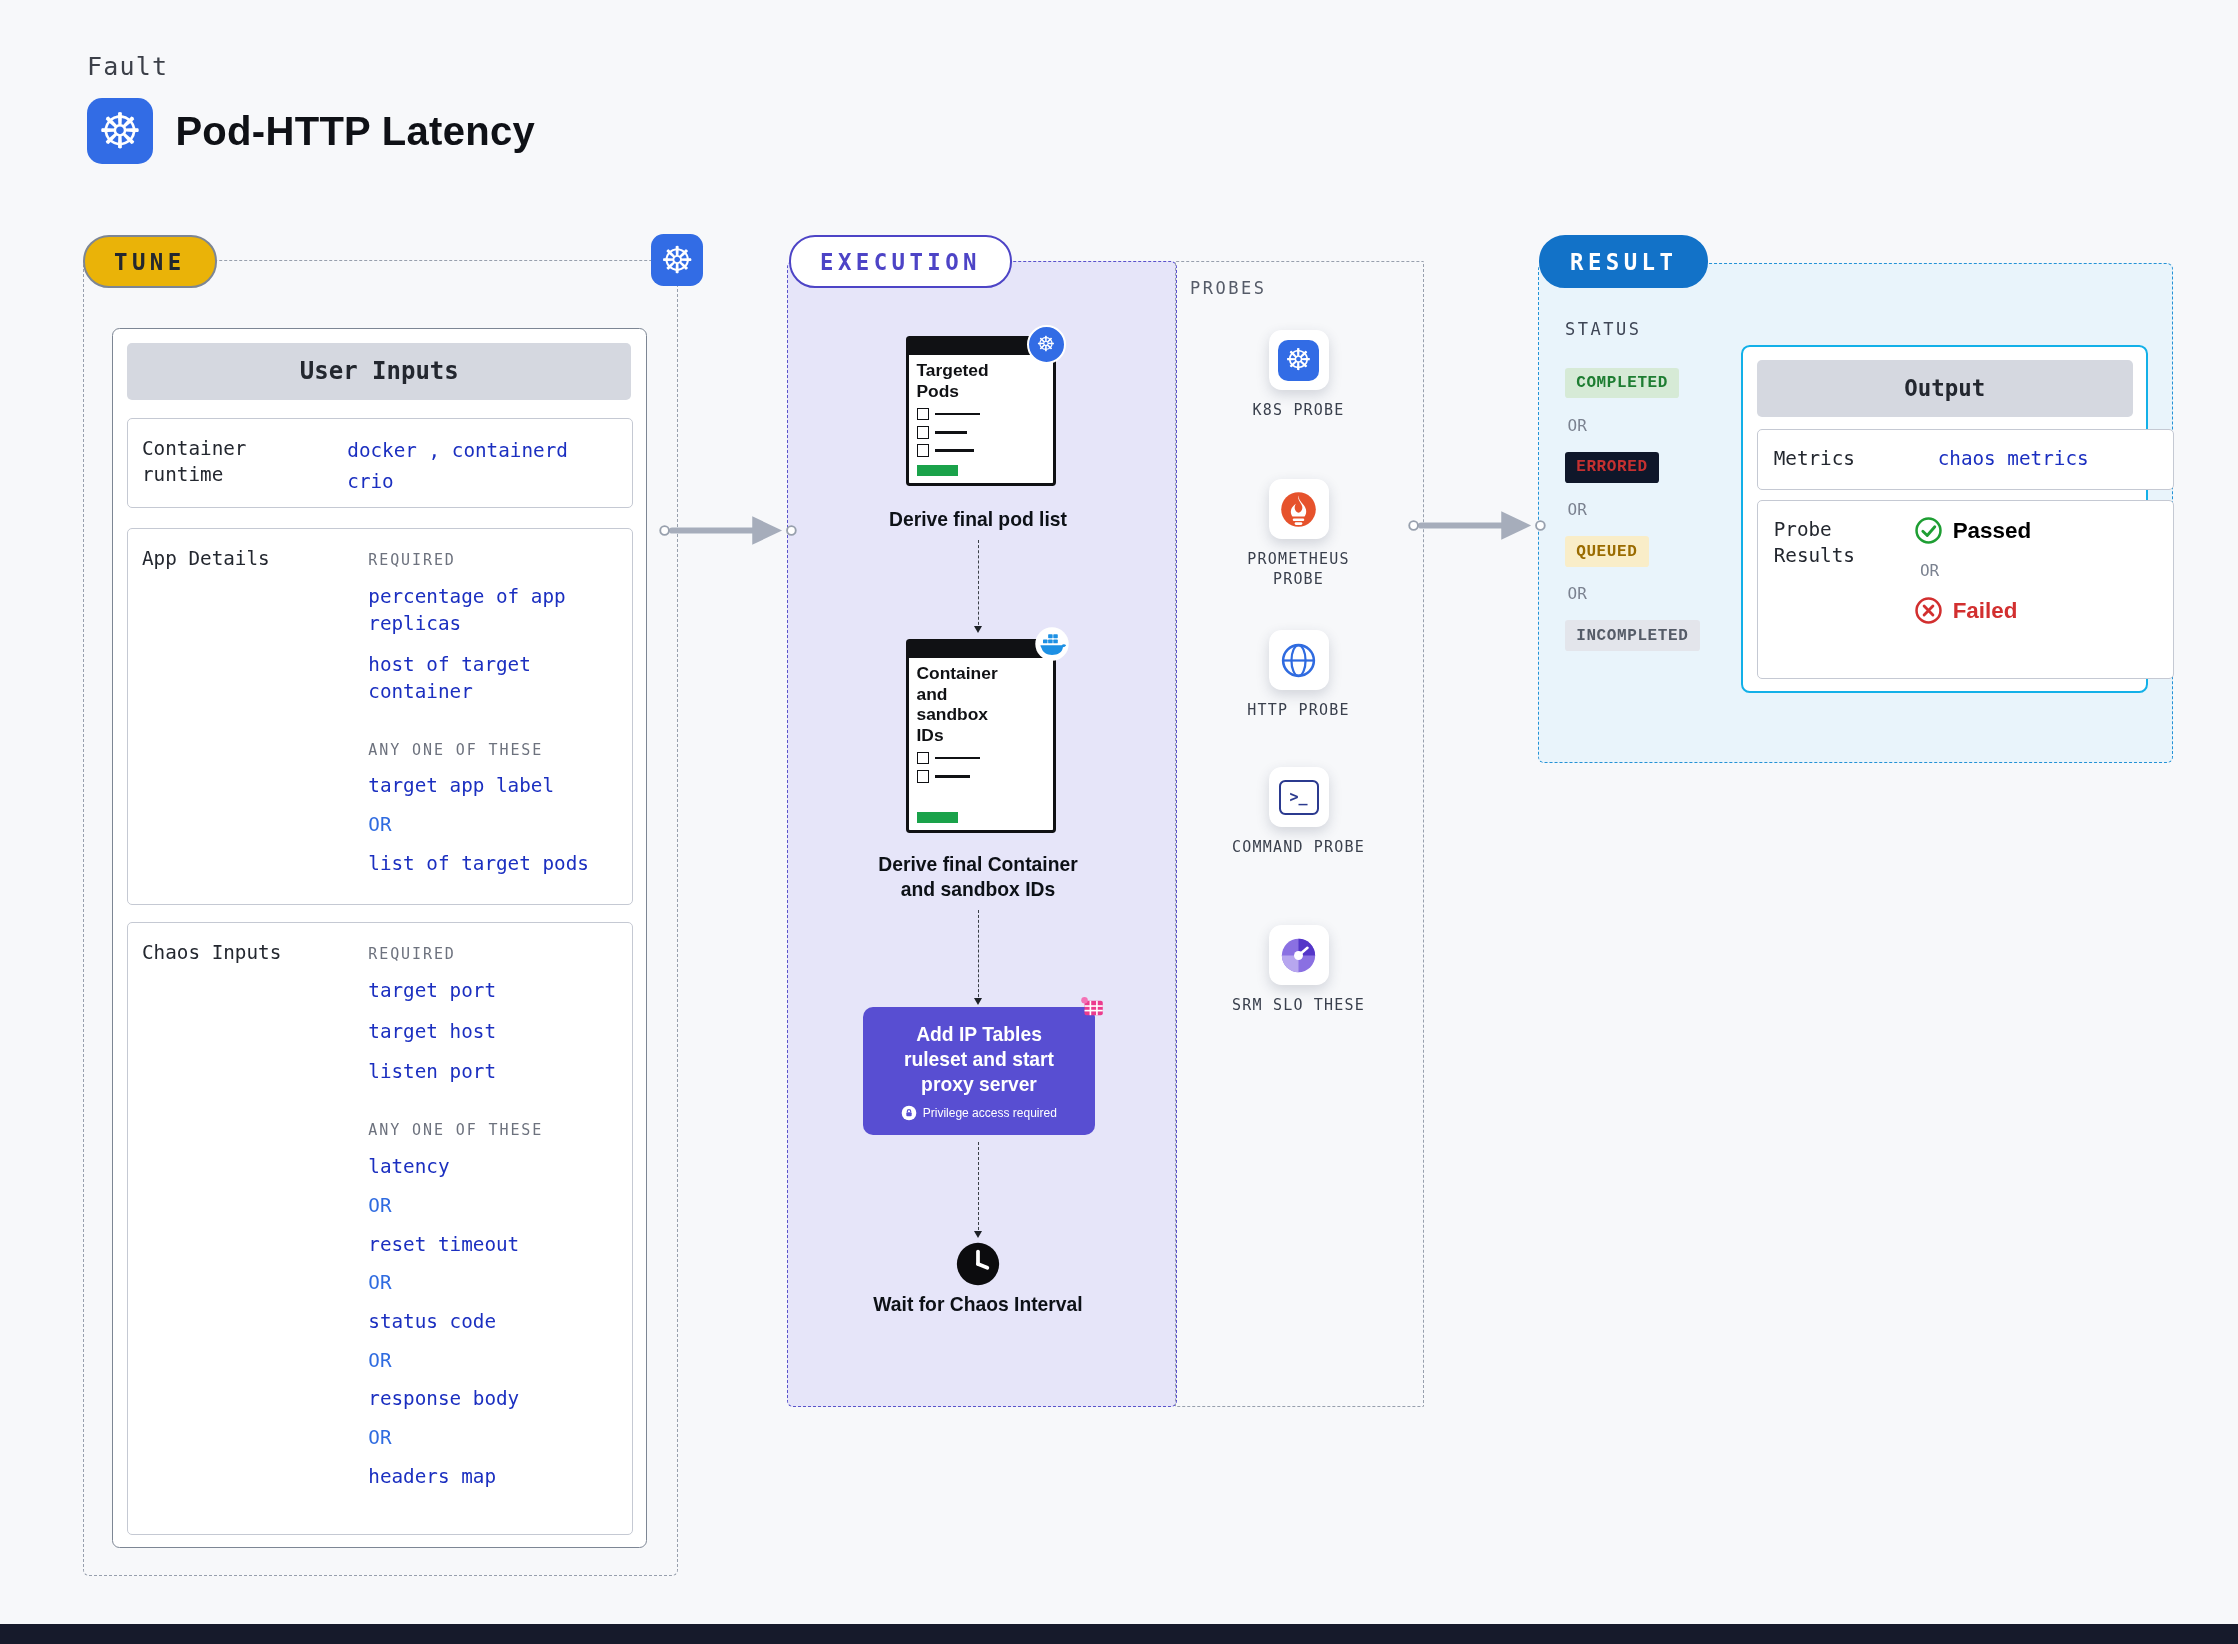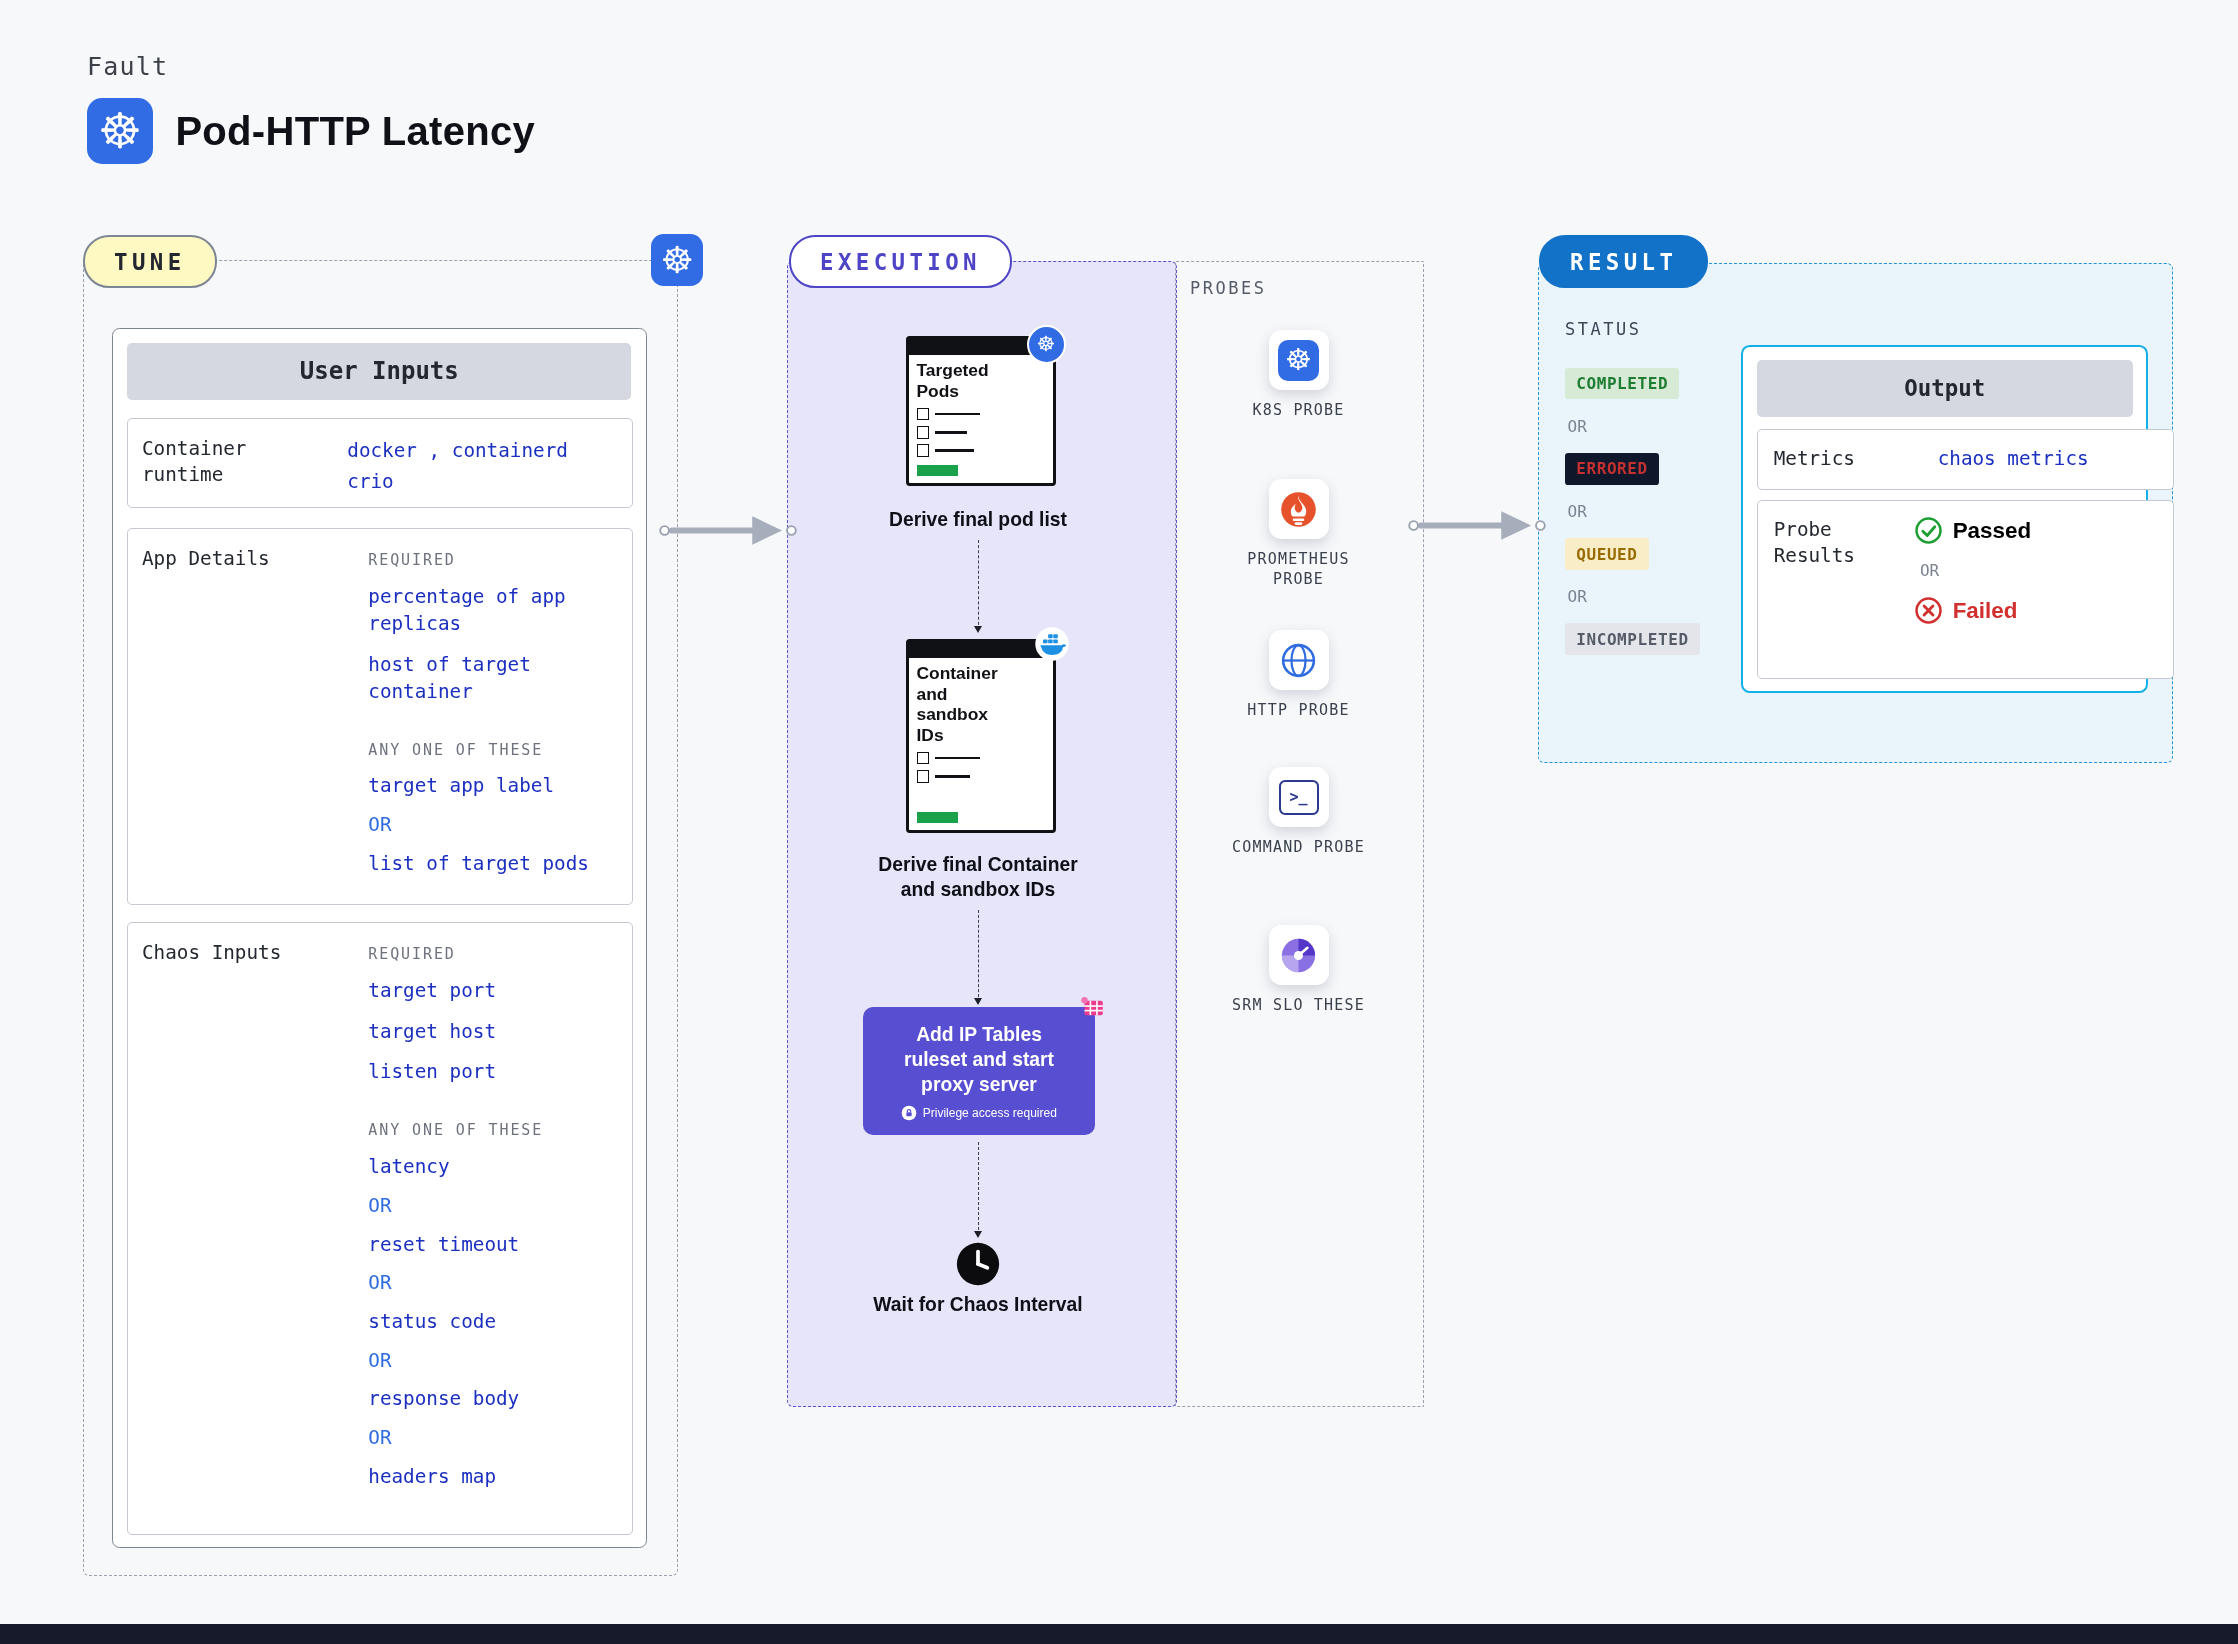--- a/index.html
+++ b/index.html
@@ -18,21 +18,21 @@
   .k8s-lg{width:66px;height:66px;border-radius:15px;}
   .k8s-lg .wheel{font-size:49px;line-height:1;}
   .k8s-sm{width:52px;height:52px;border-radius:12.5px;}
   .k8s-sm .wheel{font-size:37px;line-height:1;}
   .k8s-md{width:41px;height:41px;border-radius:10px;}
   .k8s-md .wheel{font-size:30px;line-height:1;}
 
   
   .pill{position:absolute;height:49px;display:flex;align-items:center;padding:0 29px;
         border-radius:26px;font-size:22.4px;font-weight:bold;letter-spacing:4.4px;z-index:6;}
-  .tune-pill{left:83px;top:235px;background:#fef9c3;border:2.5px solid #7d8694;color:#23272f;}
+  .tune-pill{left:83px;top:235px;background:#eab308;border:2.5px solid #7d8694;color:#23272f;}
   .exec-pill{left:789px;top:235px;background:#fff;border:2.5px solid #4d44c6;color:#4d44c6;}
   .result-pill{left:1539px;top:235px;background:#1272c8;border:2.5px solid #1272c8;color:#fff;}
 
   
   .tune-box{left:83px;top:260px;width:593px;height:1314px;border:1.9px dashed #98a0ad;border-radius:6.2px;}
   .exec-box{left:787px;top:261px;width:388px;height:1144px;background:#e6e5f9;
             border:1.9px dashed #5a52cc;border-radius:6.2px;}
   .probes-box{left:1175px;top:261px;width:247px;height:1144px;border:1.9px dashed #98a0ad;border-radius:1.2px;}
   .result-box{left:1538px;top:263px;width:633px;height:498px;background:#e9f4fb;
               border:1.9px dashed #2492d6;border-radius:6.2px;}
@@ -102,21 +102,21 @@
               box-shadow:0 5px 12.5px rgba(40,50,80,.18);display:flex;align-items:center;justify-content:center;}
   .probe-label{font-size:15px;letter-spacing:1.2px;color:#3a404d;text-align:center;line-height:20px;}
   .cmd-icon{width:36px;height:31px;border:2.5px solid #2b3a8f;border-radius:6.2px;
             display:flex;align-items:center;justify-content:center;}
   .cmd-icon span{font-family:"DejaVu Sans Mono",monospace;font-weight:bold;font-size:15px;color:#2b3a8f;}
 
   
   .status-col{position:absolute;left:1565px;top:319px;width:187px;display:flex;flex-direction:column;
               align-items:flex-start;}
   .status-title{font-size:17px;letter-spacing:2.5px;color:#3f4656;margin-bottom:29px;}
-  .st-badge{padding:6.2px 11.2px;border-radius:3.1px;font-size:16px;font-weight:bold;letter-spacing:0.6px;}
+  .st-badge{padding:6.2px 11.2px;border-radius:3.1px;font-size:16px;font-weight:bold;letter-spacing:0.6px;font-family:Liberation Mono, monospace;}
   .st-completed{background:#d6ead6;color:#1e7d32;}
   .st-errored{background:#0f172a;color:#c53030;}
   .st-queued{background:#f9edc8;color:#9a6b00;}
   .st-incompleted{background:#e3e5eb;color:#555c68;}
   .or-gray{font-size:16px;color:#7b8290;margin:17.4px 2.5px;}
 
   .output-card{position:absolute;left:1741px;top:345px;width:403px;height:344px;background:#fff;
                border:2.5px solid #12b0e8;border-radius:8.7px;z-index:3;}
   .output-header{position:absolute;left:13.7px;top:12.5px;width:376px;height:57px;background:#d5d8e0;
                  border-radius:5px;display:flex;align-items:center;justify-content:center;

